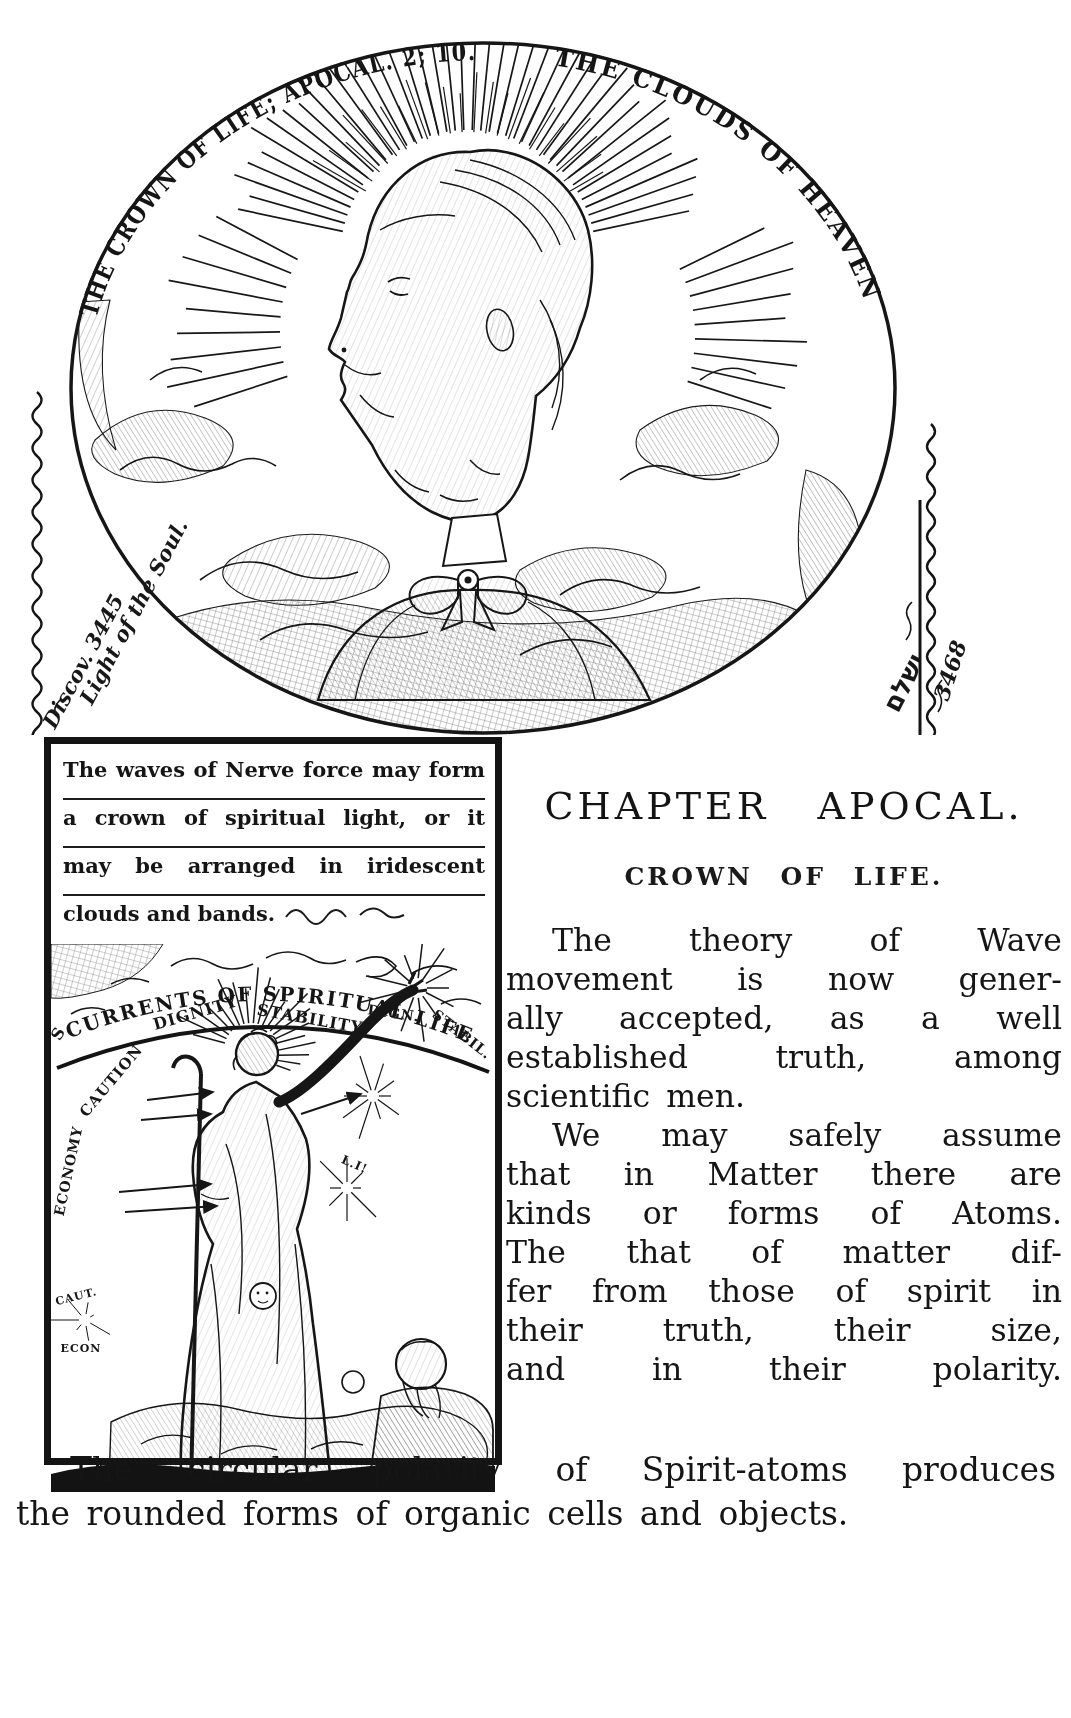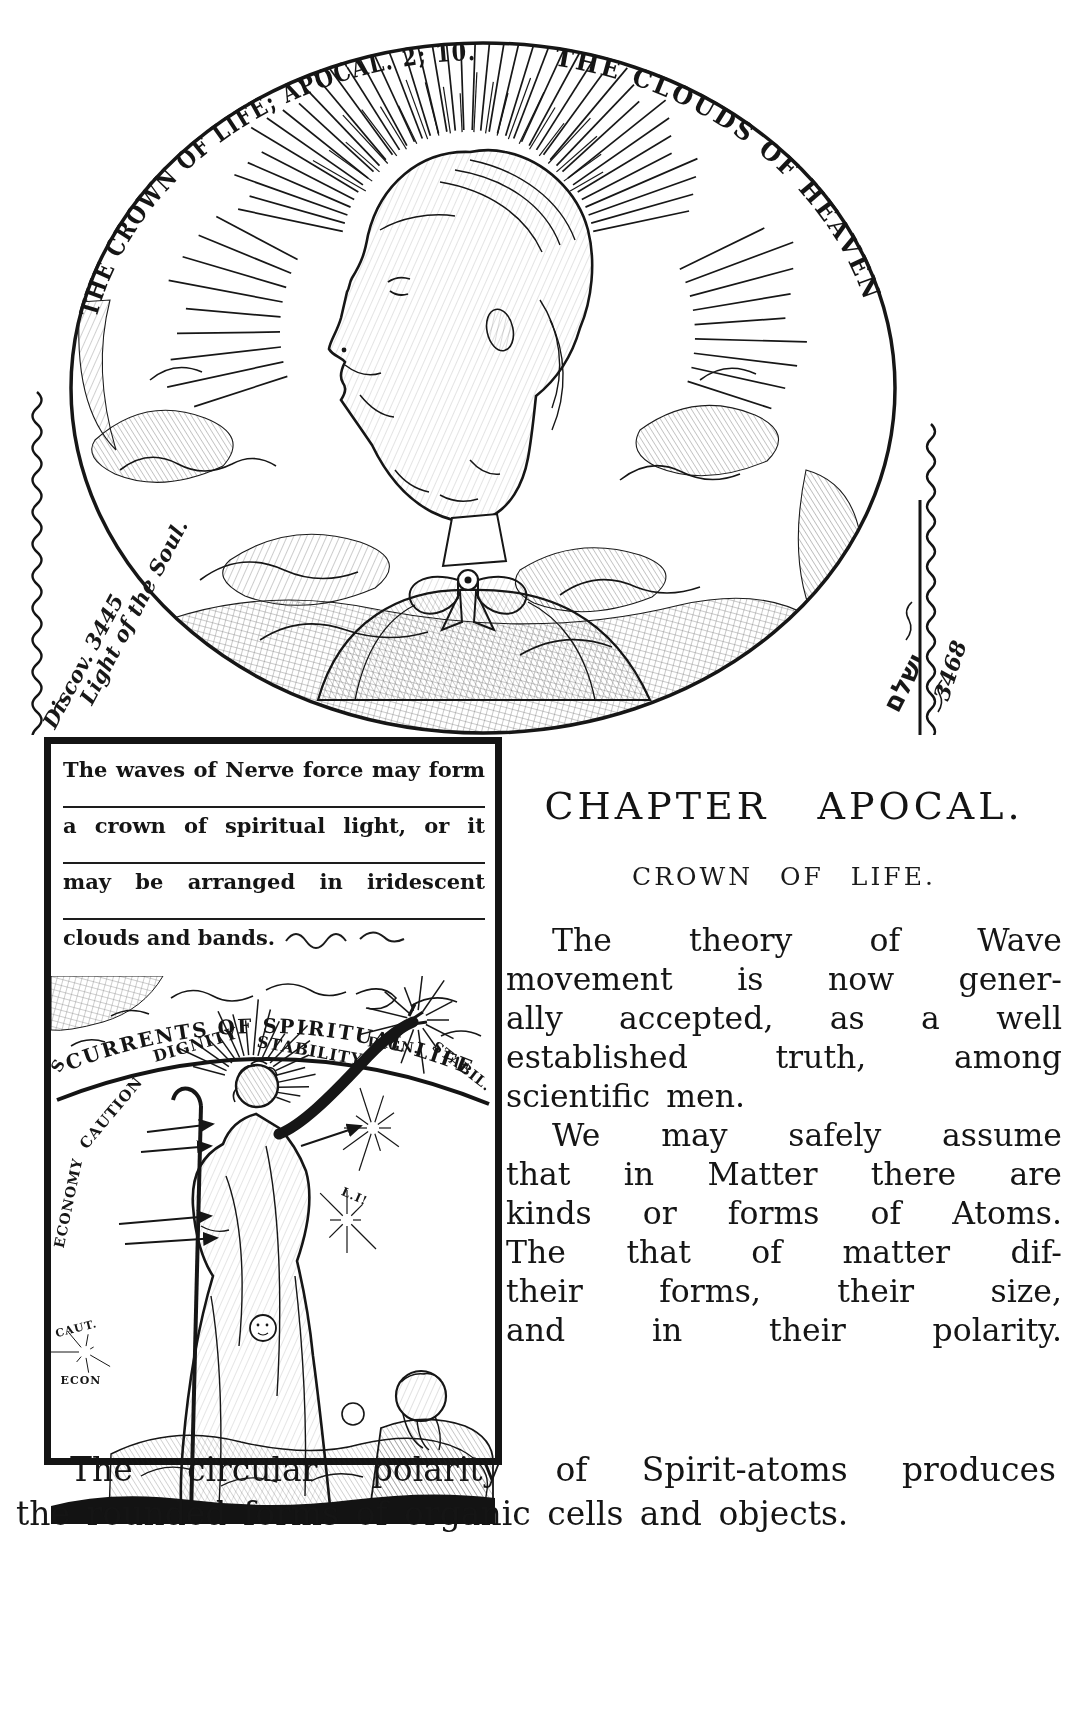--- a/index.html
+++ b/index.html
@@ -19,33 +19,33 @@
   .ink{stroke:#161616;fill:none;}
   
   #fig2{
     position:absolute;left:44px;top:737px;width:458px;height:728px;
     border:7px solid #141414;box-sizing:border-box;background:#fff;
   }
   #fig2 .cap{padding:8px 10px 2px 12px;}
   #fig2 .cl{
     font-family:"DejaVu Serif",serif;font-weight:700;font-size:21px;line-height:36px;
     text-align:justify;text-align-last:justify;color:#151515;
-    border-bottom:2px solid #1d1d1d;padding-bottom:18px;
+    border-bottom:2px solid #1d1d1d;padding-bottom:10px;
   }
   #fig2 .cl.nold{border-bottom:none;text-align-last:left;white-space:nowrap;}
   .arc2{font-family:"DejaVu Serif",serif;font-weight:700;font-size:20px;letter-spacing:2px;fill:#151515;}
   .lbl{font-family:"DejaVu Serif",serif;font-weight:700;fill:#161616;letter-spacing:1px;}
   
   #col{position:absolute;left:506px;top:772px;width:556px;}
   #col h1{
     margin:12px 0 0 0;font-weight:400;font-size:38px;letter-spacing:4px;word-spacing:32px;
     text-align:center;color:#141414;
   }
   #col h2{
-    margin:34px 0 0 0;font-weight:400;font-size:25px;letter-spacing:3px;word-spacing:16px;
+    margin:34px 0 0 0;font-weight:700;font-size:25px;letter-spacing:3px;word-spacing:16px;
     text-align:center;color:#1a1a1a;
   }
   .para{margin-top:30px;}
   .para + .para{margin-top:0;}
   .ln{
     font-size:31.5px;line-height:39px;color:#151515;
     text-align:justify;text-align-last:justify;word-spacing:2px;
   }
   .ln.last{text-align-last:left;word-spacing:6px;}
   .ind{text-indent:46px;}
@@ -450,21 +450,22 @@
     <div class="ln">ally accepted, as a well</div>
     <div class="ln">established truth, among</div>
     <div class="ln last">scientific men.</div>
   </div>
 
   <div class="para">
     <div class="ln ind">We may safely assume</div>
     <div class="ln">that in Matter there are</div>
     <div class="ln">kinds or forms of Atoms.</div>
     <div class="ln">The that of matter dif-</div>
-    <div class="ln">their forms, their size,</div>
+    <div class="ln">fer from those of spirit in</div>
+    <div class="ln">their truth, their size,</div>
     <div class="ln">and in their polarity.</div>
   </div>
 </section>
 
 <section id="foot">
   <div class="ln ind">The circular polarity of Spirit-atoms produces</div>
   <div class="ln last">the rounded forms of organic cells and objects.</div>
 </section>
 
 </body></html>

